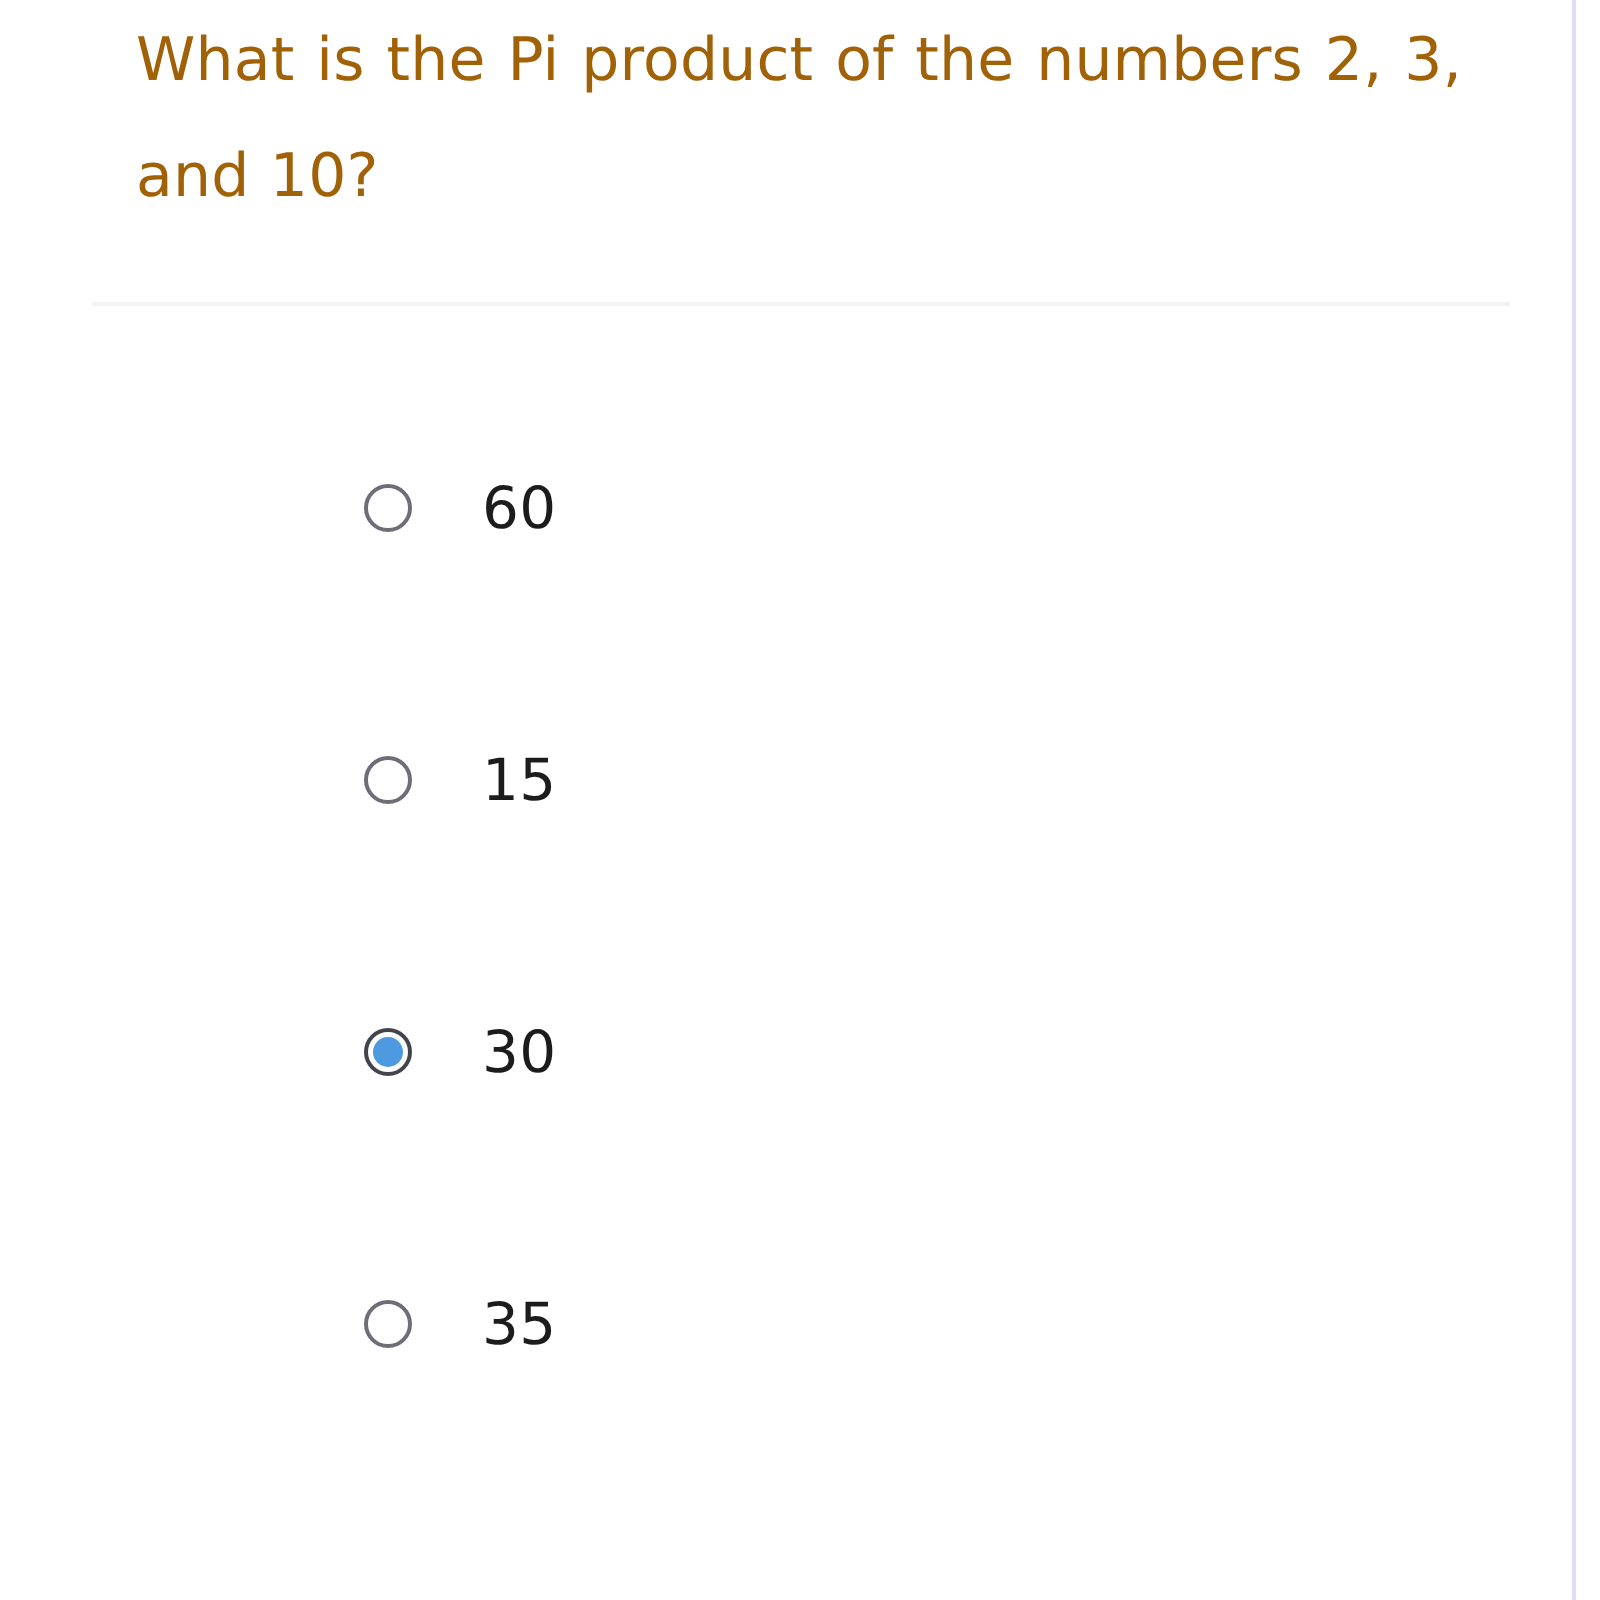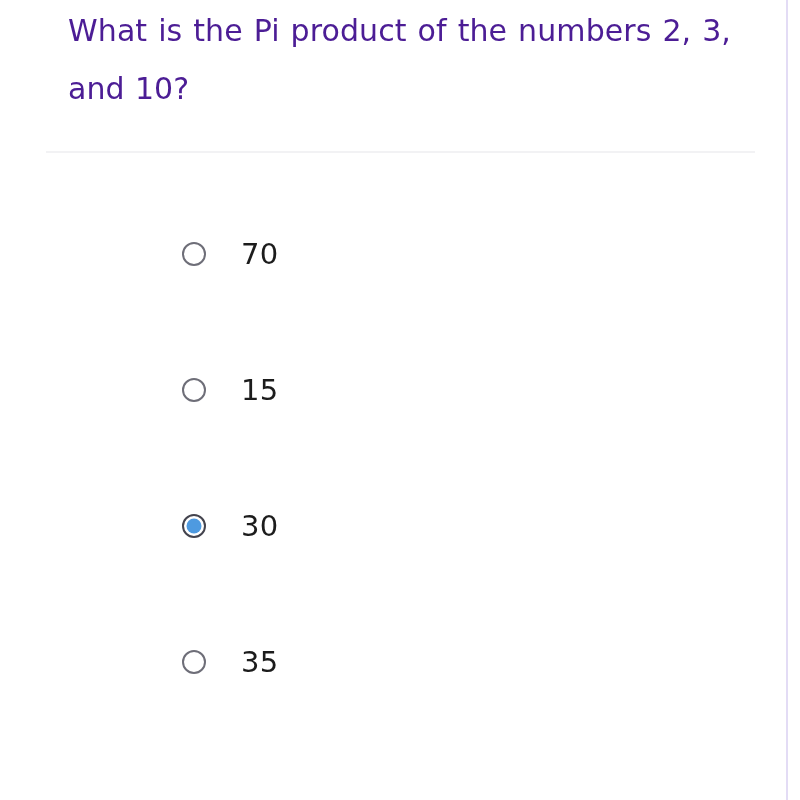--- a/index.html
+++ b/index.html
@@ -41,21 +41,21 @@
     left: 68px;
     top: 2px;
     width: 663px;
   }
 
   .question-text {
     margin: 0;
     font-size: 30px;
     line-height: 58px;
     font-weight: 400;
-    color: #4c1d95;
+    color: #a16207;
     text-align: justify;
     text-align-last: left;
     letter-spacing: 0.1px;
     word-spacing: 0.5px;
   }
 
   
   .divider {
     position: absolute;
     left: 46px;
@@ -142,21 +142,21 @@
   </div>
 
   <hr class="divider">
 
   <ul class="options">
 
     <li class="option-row">
       <span class="radio">
         <span class="dot"></span>
       </span>
-      <span class="option-label">70</span>
+      <span class="option-label">60</span>
     </li>
 
     <li class="option-row">
       <span class="radio">
         <span class="dot"></span>
       </span>
       <span class="option-label">15</span>
     </li>
 
     <li class="option-row is-selected">

